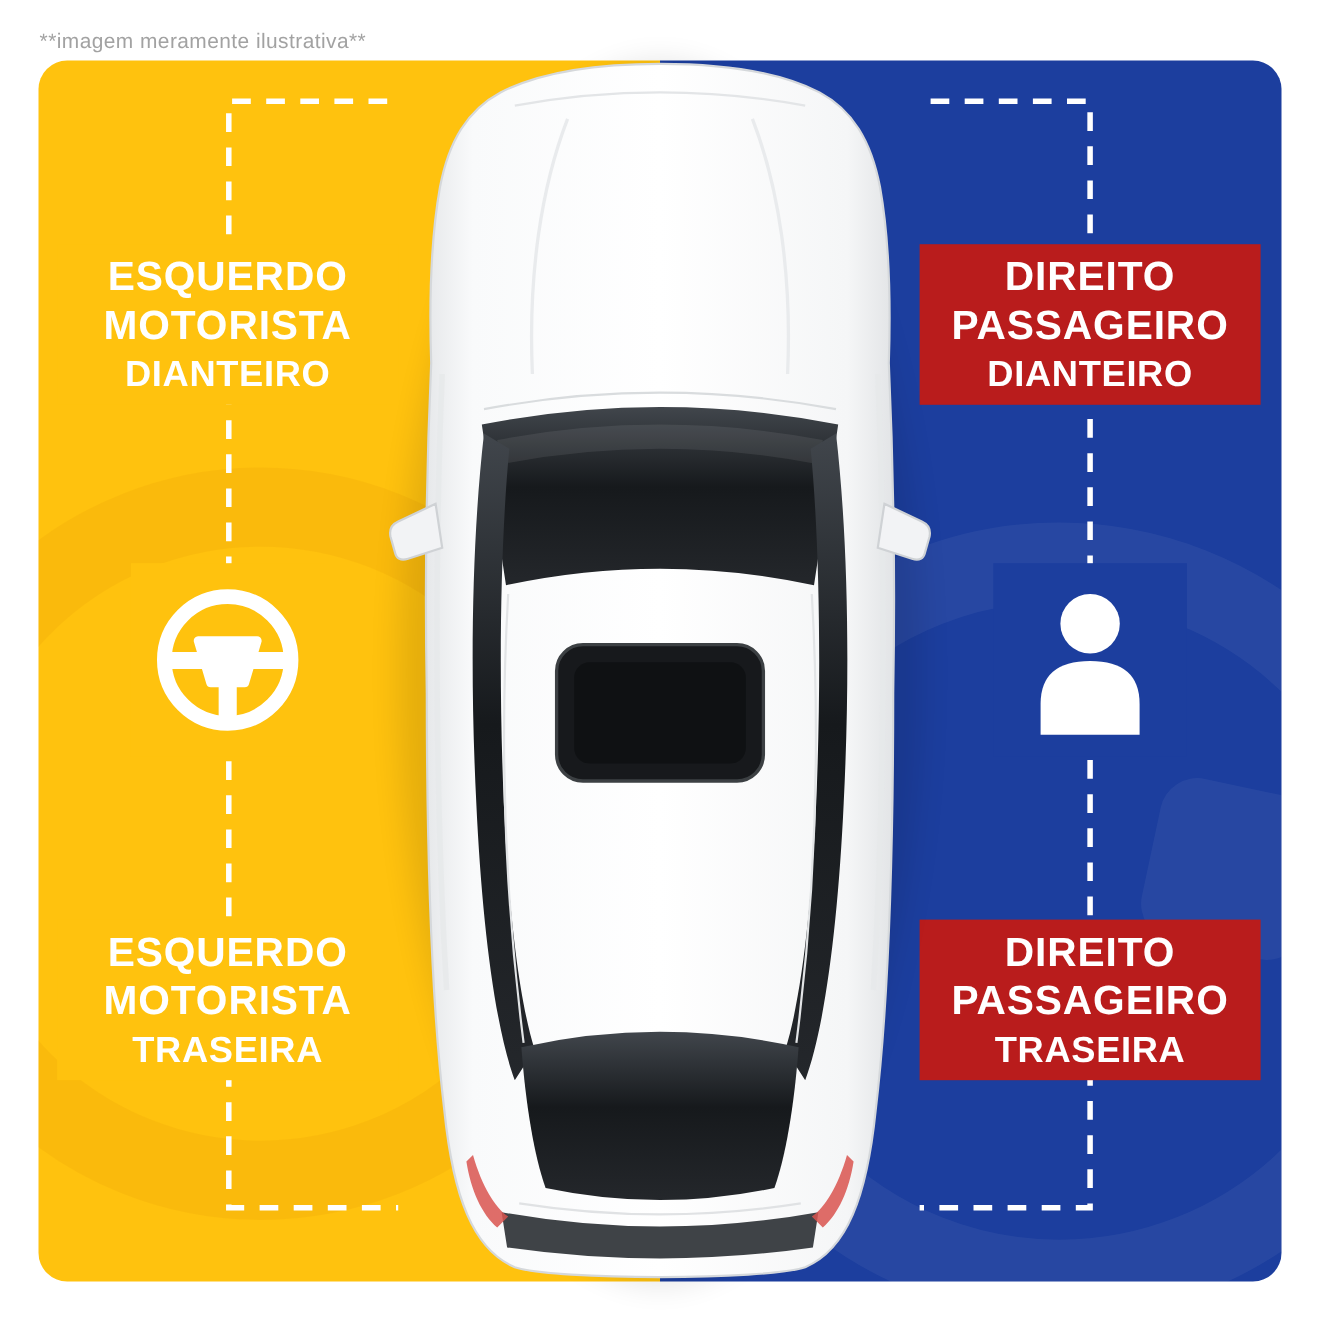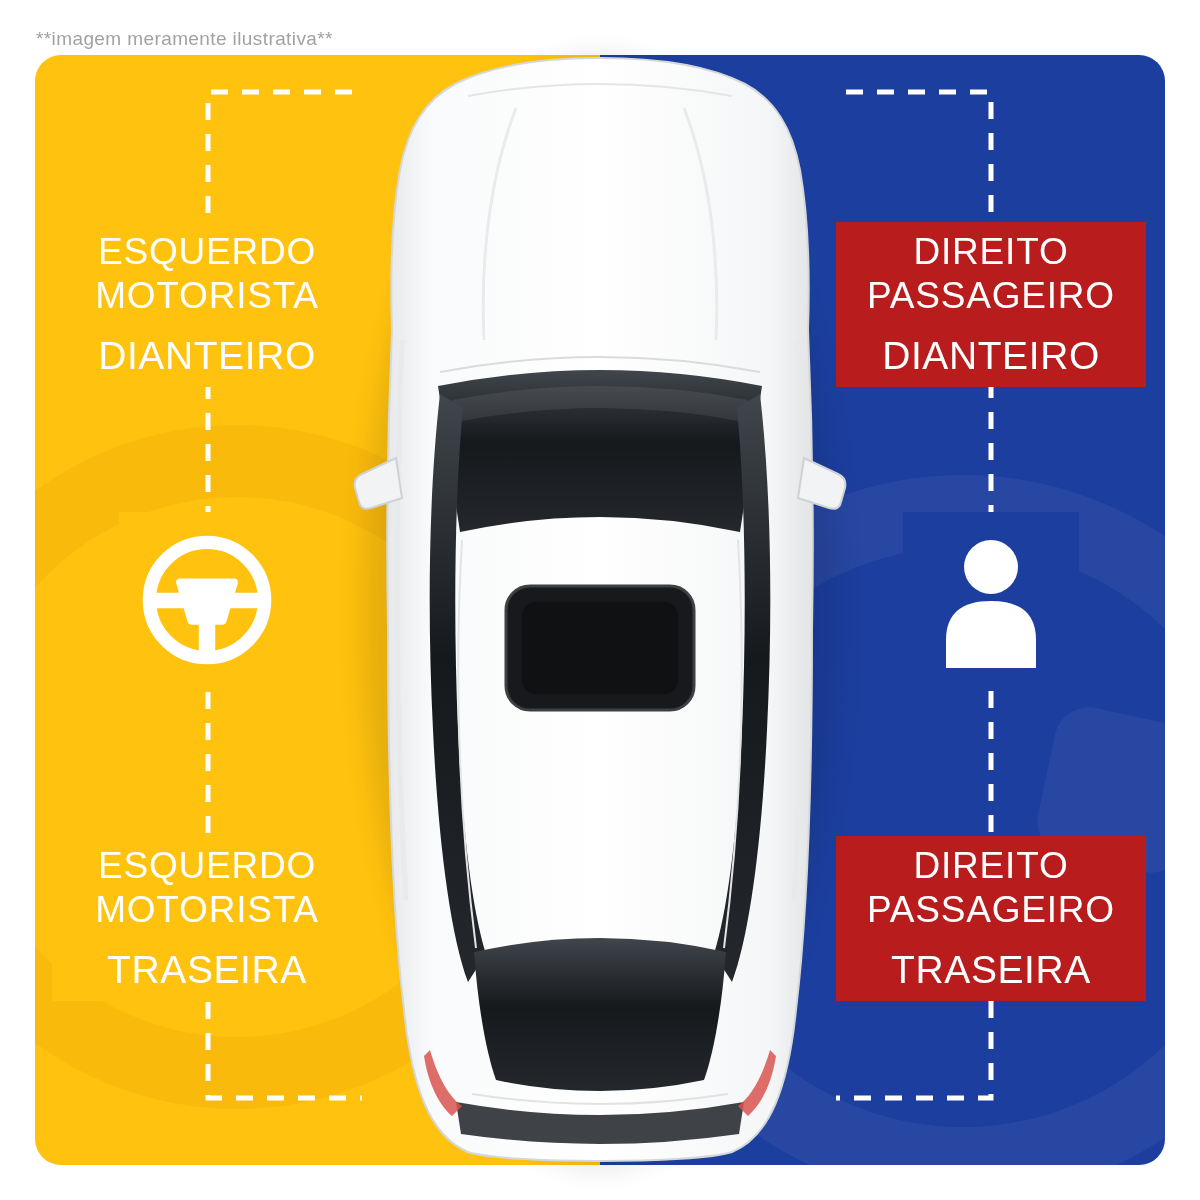--- a/index.html
+++ b/index.html
@@ -34,22 +34,22 @@
   }
 
   .guides{position:absolute;left:0;top:0;pointer-events:none;}
 
   .label-block{
     position:absolute;width:310px;text-align:center;color:#ffffff;
     padding:8px 0;line-height:1.18;
   }
   .label-block.on-yellow{background:#FFC20E;}
   .label-block.on-blue{background:#b91c1c;}
-  .label-block .strong{font-size:37px;font-weight:400;letter-spacing:.8px;}
-  .label-block .light{font-size:39px;font-weight:400;letter-spacing:.6px;margin-top:16px;}
+  .label-block .strong{font-size:37px;font-weight:700;letter-spacing:.8px;}
+  .label-block .light{font-size:33px;font-weight:700;letter-spacing:.6px;margin-top:4px;}
 
   .lb-left-front{left:52px;top:222px;}
   .lb-right-front{left:836px;top:222px;}
   .lb-left-rear{left:52px;top:836px;}
   .lb-right-rear{left:836px;top:836px;}
 
   .icon-wrap{
     position:absolute;width:176px;height:176px;
     display:flex;align-items:center;justify-content:center;
   }

